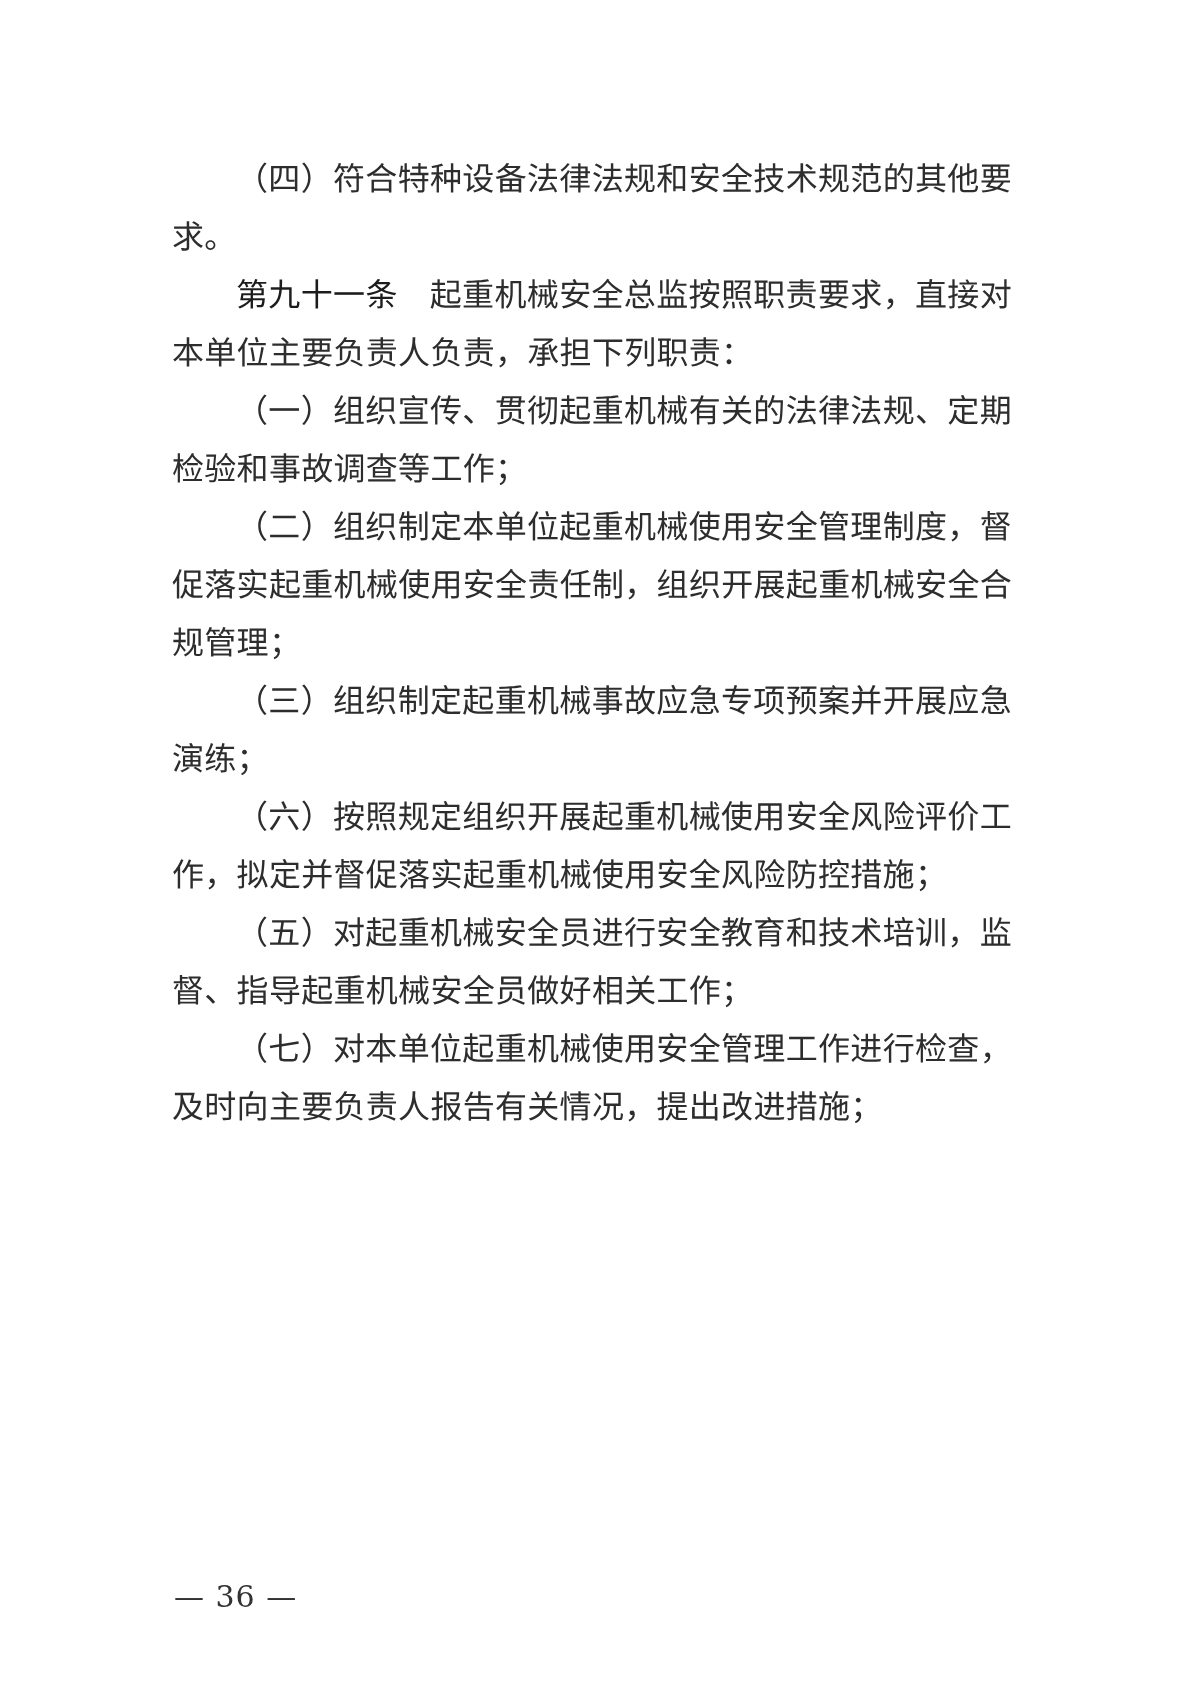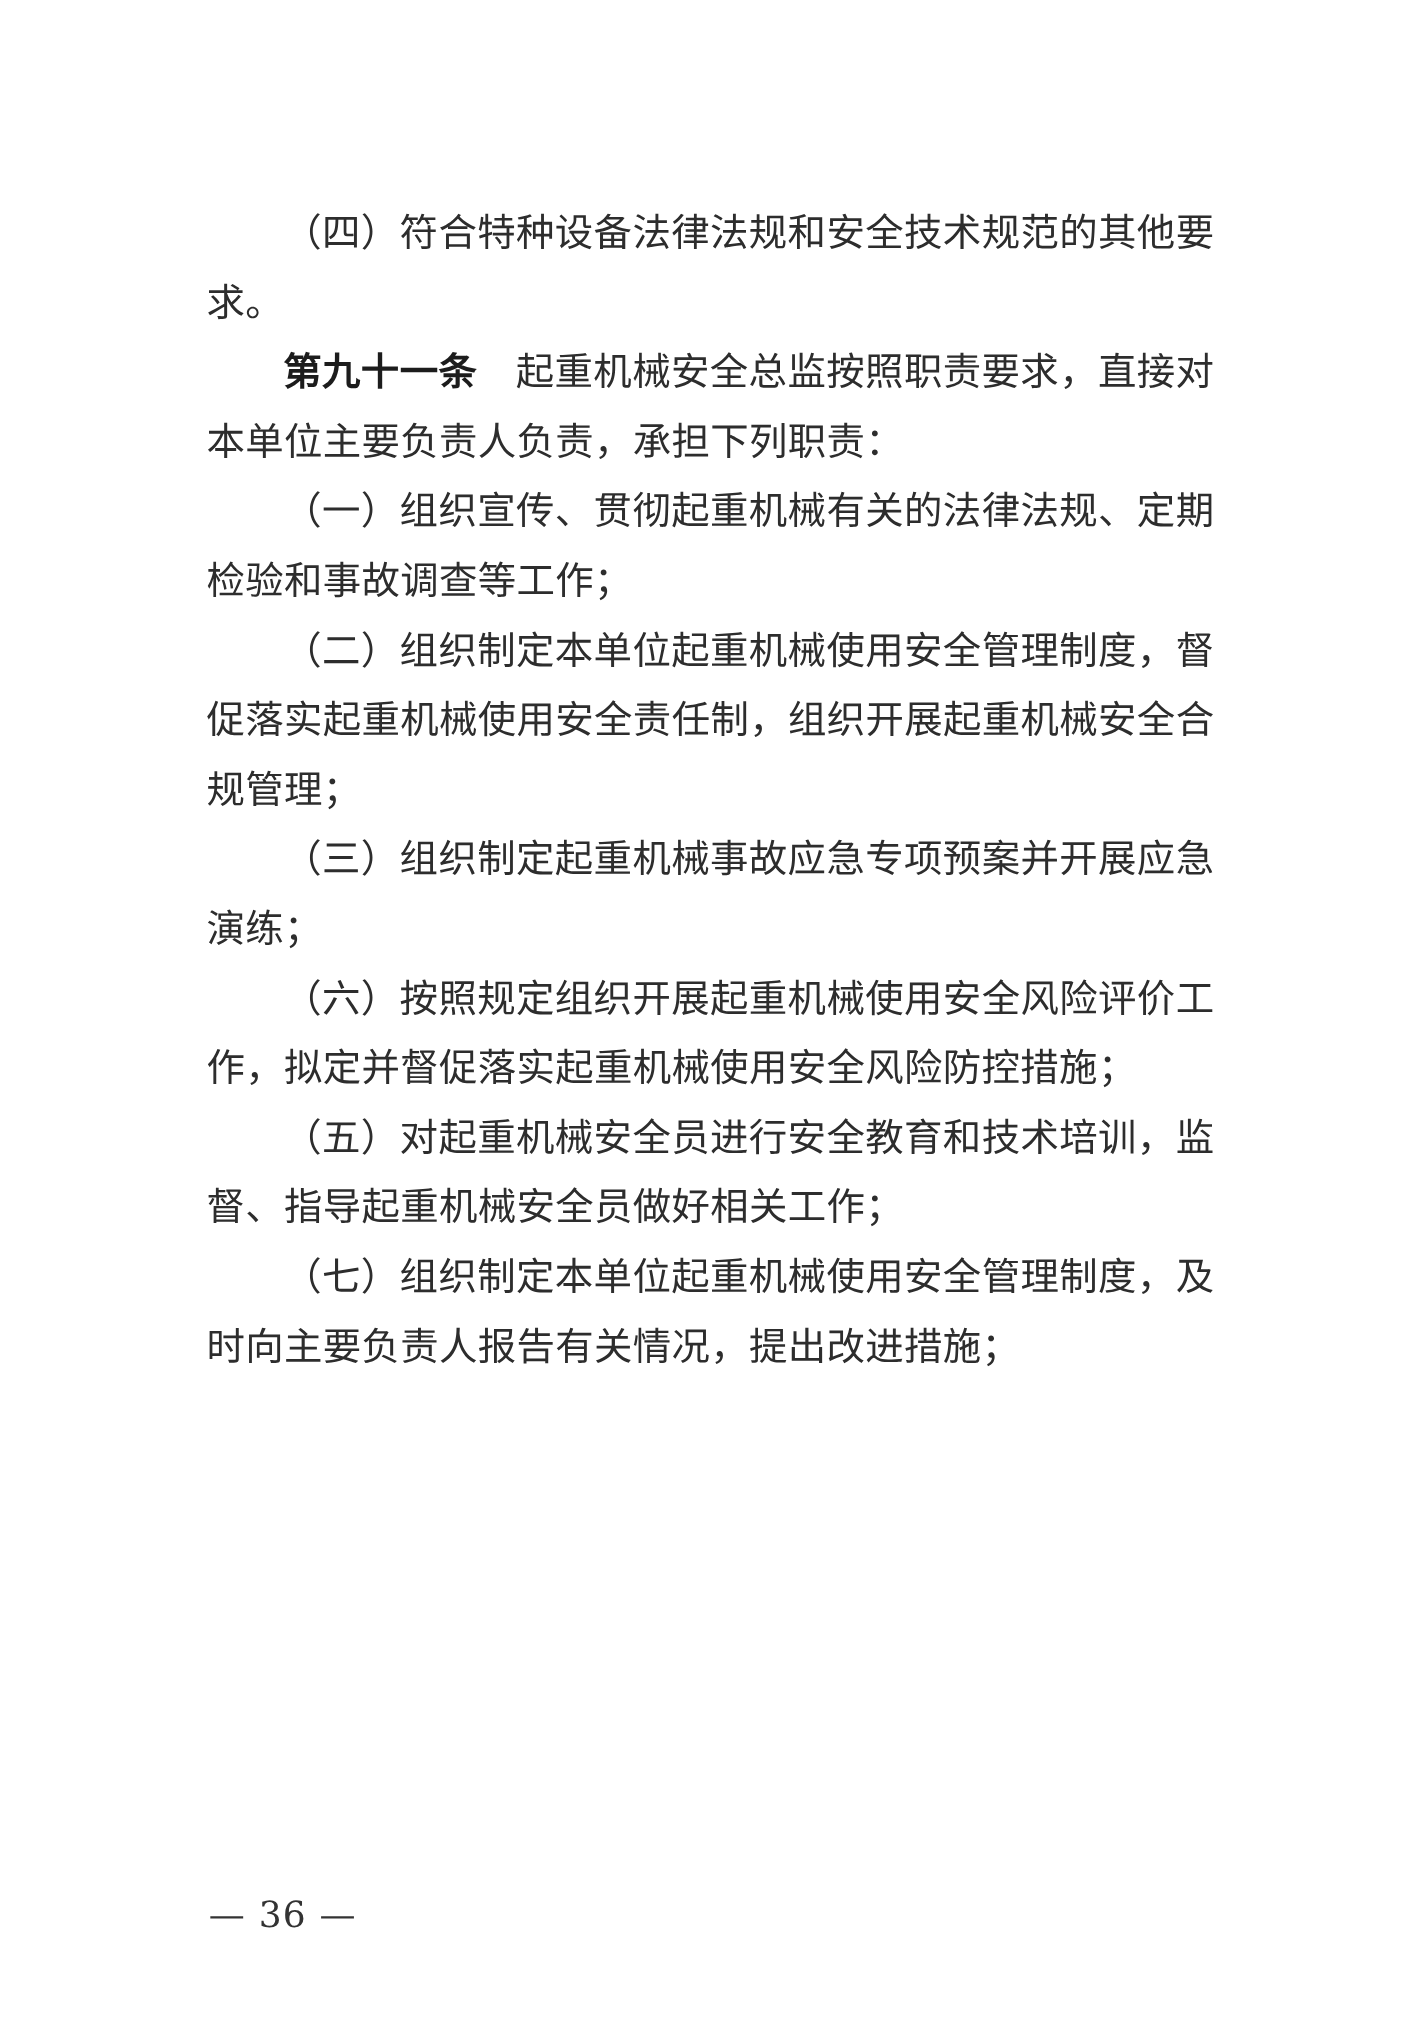--- a/index.html
+++ b/index.html
@@ -11,35 +11,35 @@
     height: 1683px;
     background: #ffffff;
     position: relative;
     overflow: hidden;
     font-family: "DejaVu Serif", "Liberation Serif", serif;
     color: #2d2d2d;
   }
   .doc-page {
     position: absolute;
     left: 172px;
-    top: 165px;
+    top: 150px;
     width: 840px;
   }
   .para {
     margin: 0;
     font-size: 32px;
     line-height: 58px;
     text-align: justify;
     text-justify: inter-ideograph;
     text-indent: 2em;
     letter-spacing: 0.3px;
     word-break: break-all;
   }
   .para .lead {
-    font-weight: 700;
+    font-weight: 400;
     color: #1c1c1c;
     margin-right: 1em;
   }
   .page-footer {
     position: absolute;
     left: 174px;
     top: 1556px;
     font-size: 30px;
     line-height: 38px;
     color: #333333;
@@ -59,18 +59,18 @@
 
   <p class="para"><span>（二）组织制定本单位起重机械使用安全管理制度，督促落实起重机械使用安全责任制，组织开展起重机械安全合规管理；</span></p>
 
   <p class="para"><span>（三）组织制定起重机械事故应急专项预案并开展应急演练；</span></p>
 
 
   <p class="para"><span>（六）按照规定组织开展起重机械使用安全风险评价工作，拟定并督促落实起重机械使用安全风险防控措施；</span></p>
 
   <p class="para"><span>（五）对起重机械安全员进行安全教育和技术培训，监督、指导起重机械安全员做好相关工作；</span></p>
 
-  <p class="para"><span>（七）组织制定本单位起重机械使用安全管理制度，及时向主要负责人报告有关情况，提出改进措施；</span></p>
+  <p class="para"><span>（七）对本单位起重机械使用安全管理工作进行检查，及时向主要负责人报告有关情况，提出改进措施；</span></p>
 
 
 </div>
 
 <div class="page-footer">— 36 —</div>
 
 </body></html>

